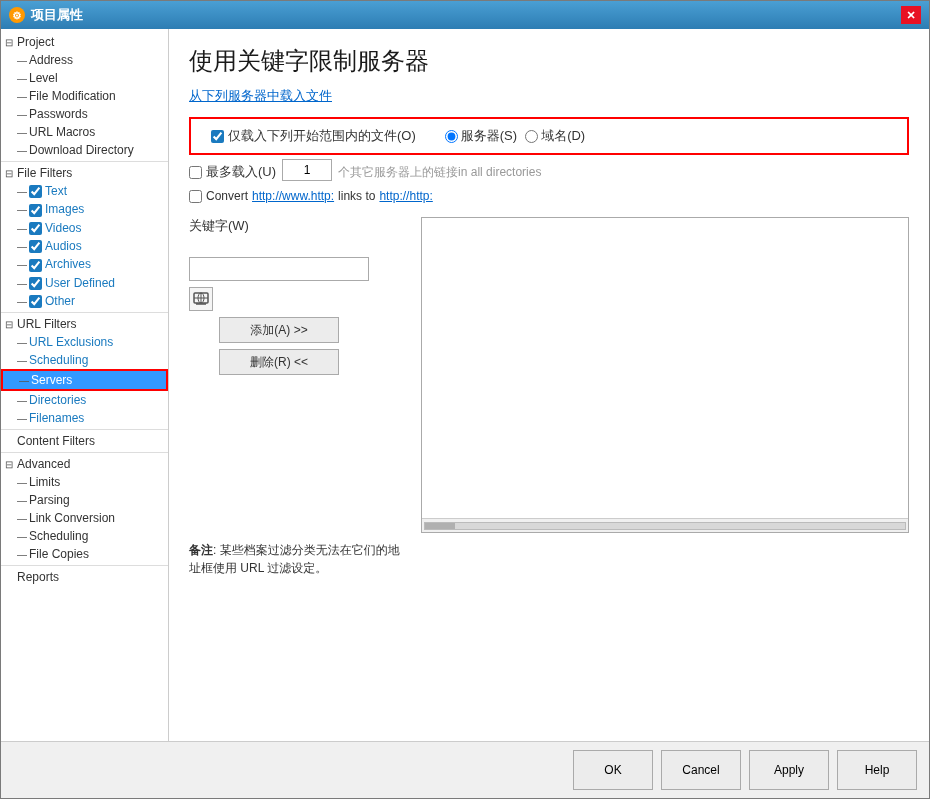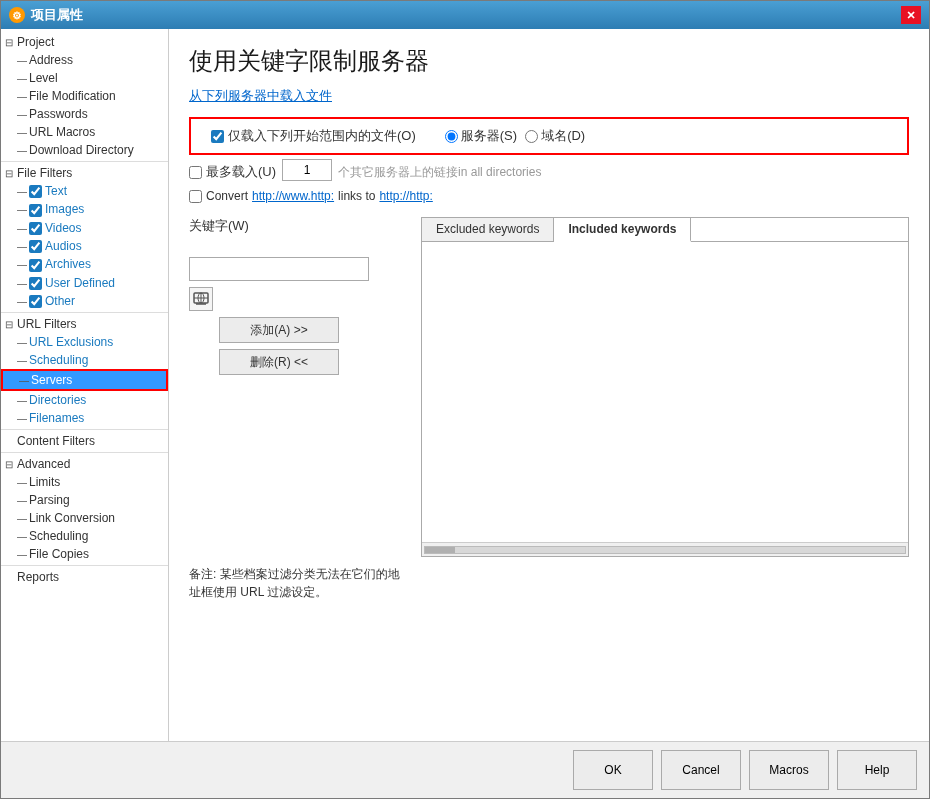--- a/index.html
+++ b/index.html
@@ -289,21 +289,21 @@
     }
 
     .note-area {
       width: 220px;
       font-size: 12px;
       color: #333;
       line-height: 1.5;
     }
 
     .note-bold {
-      font-weight: normal;
+      font-weight: bold;
     }
 
     .hscroll-bar {
       height: 14px;
       background: #f0f0f0;
       border-top: 1px solid #ccc;
       display: flex;
       align-items: center;
       padding: 0 2px;
     }
@@ -519,40 +519,36 @@
               <ellipse cx="8" cy="6" rx="3" ry="5" fill="none" stroke="#555" stroke-width="1"></ellipse>
               <line x1="1" y1="6" x2="15" y2="6" stroke="#555" stroke-width="1"></line>
               <line x1="3" y1="12" x2="13" y2="12" stroke="#555" stroke-width="1.5"></line>
             </svg>
           </button>
           <button class="action-btn">添加(A) &gt;&gt;</button>
           <button class="action-btn">删除(R) &lt;&lt;</button>
         </div>
 
         <div class="keywords-right">
-          <div class="kw-tabs">
-            <div class="kw-tab">Excluded keywords</div>
-            <div class="kw-tab active">Included keywords</div>
-          </div>
           <div class="kw-list-area"></div>
           <div class="hscroll-bar">
             <div class="hscroll-track">
               <div class="hscroll-thumb"></div>
             </div>
           </div>
         </div>
       </div>
 
       <div class="bottom-section">
         <div class="note-area">
           <span class="note-bold">备注</span><span>: 某些档案过滤分类无法在它们的地址框使用 URL 过滤设定。</span>
         </div>
       </div>
     </div>
   </div>
 
   <div class="buttons-row">
     <button class="dlg-btn">OK</button>
     <button class="dlg-btn">Cancel</button>
-    <button class="dlg-btn">Macros</button>
+    <button class="dlg-btn">Apply</button>
     <button class="dlg-btn">Help</button>
   </div>
 </div>
 
 </body></html>

